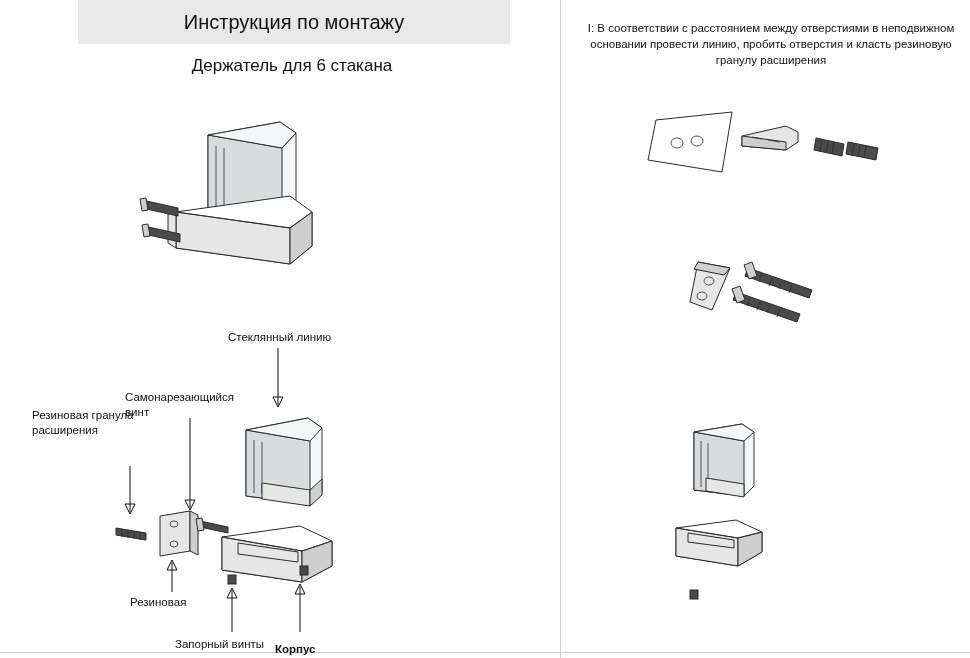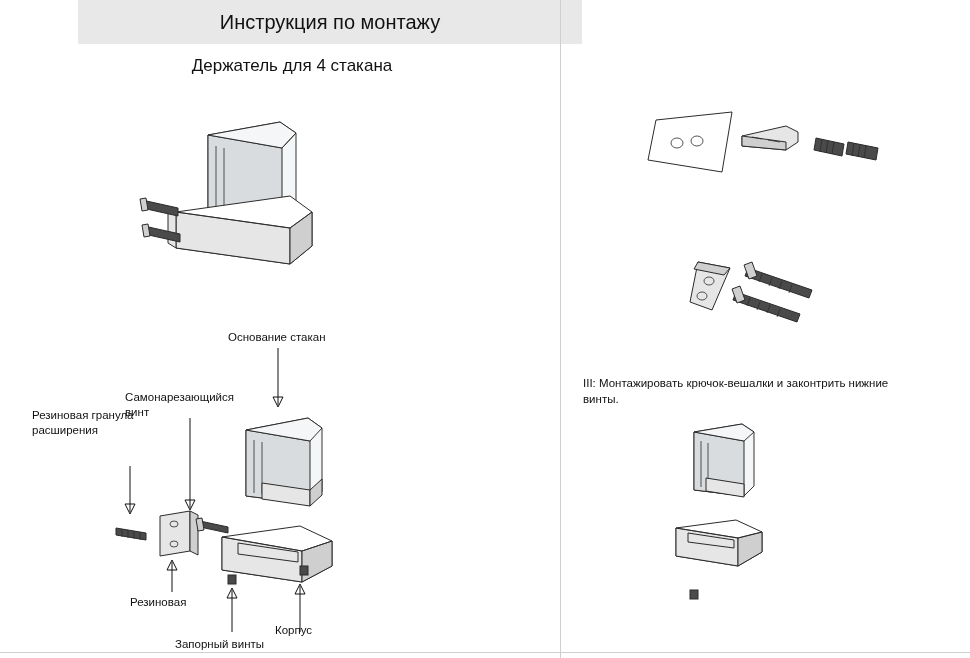--- a/index.html
+++ b/index.html
@@ -15,21 +15,21 @@
     position: relative;
     width: 970px;
     height: 658px;
     overflow: hidden;
     background: #ffffff;
   }
   .title-bar {
     position: absolute;
     left: 78px;
     top: 0px;
-    width: 504px;
+    width: 432px;
     height: 44px;
     background: #e8e8e8;
   }
   .title-bar span {
     display: block;
     text-align: center;
     line-height: 44px;
     font-size: 20px;
     color: #111;
   }
@@ -84,21 +84,21 @@
     position: absolute;
     font-size: 11.5px;
     line-height: 15px;
     color: #111;
   }
   .c-glass   { left: 228px; top: 330px; width: 140px; }
   .c-screw   { left: 118px; top: 390px; width: 112px; margin-left: 7px; }
   .c-rubber  { left: 32px;  top: 408px; width: 120px; }
   .c-base    { left: 130px; top: 595px; width: 110px; }
   .c-lock    { left: 175px; top: 637px; width: 105px; }
-  .c-body    { left: 275px; top: 623px; width: 70px; }
+  .c-body    { left: 275px; top: 642px; width: 70px; font-weight: bold; }
 
   svg.layer {
     position: absolute;
     left: 0;
     top: 0;
     width: 970px;
     height: 658px;
   }
   .ln { stroke: #111; stroke-width: 1; fill: none; }
   .mtl { fill: #ffffff; stroke: #2b2b2b; stroke-width: 1; }
@@ -111,28 +111,28 @@
 </style>
 </head>
 <body>
 
 <div id="page">
 
   <div class="title-bar">
     <span>Инструкция по монтажу</span>
   </div>
 
-  <div class="subtitle">Держатель для 4 стакана</div>
+  <div class="subtitle">Держатель для 6 стакана</div>
 
   <div class="divider"></div>
   <div class="bottom-rule"></div>
 
-  <div class="step-text step3">III: Монтажировать крючок-вешалки и законтрить нижние винты.</div>
-
-  <div class="callout c-glass">Основание стакан</div>
+  <div class="step-text step1">I: В соответствии с расстоянием между отверстиями в неподвижном основании провести линию, пробить отверстия и класть резиновую гранулу расширения</div>
+
+  <div class="callout c-glass">Стеклянный линию</div>
   <div class="callout c-screw">Самонарезающийся винт</div>
   <div class="callout c-rubber">Резиновая гранула расширения</div>
   <div class="callout c-base">Резиновая</div>
   <div class="callout c-lock">Запорный винты</div>
   <div class="callout c-body">Корпус</div>
 
   <svg class="layer" viewBox="0 0 970 658">
 
     <g>
 

